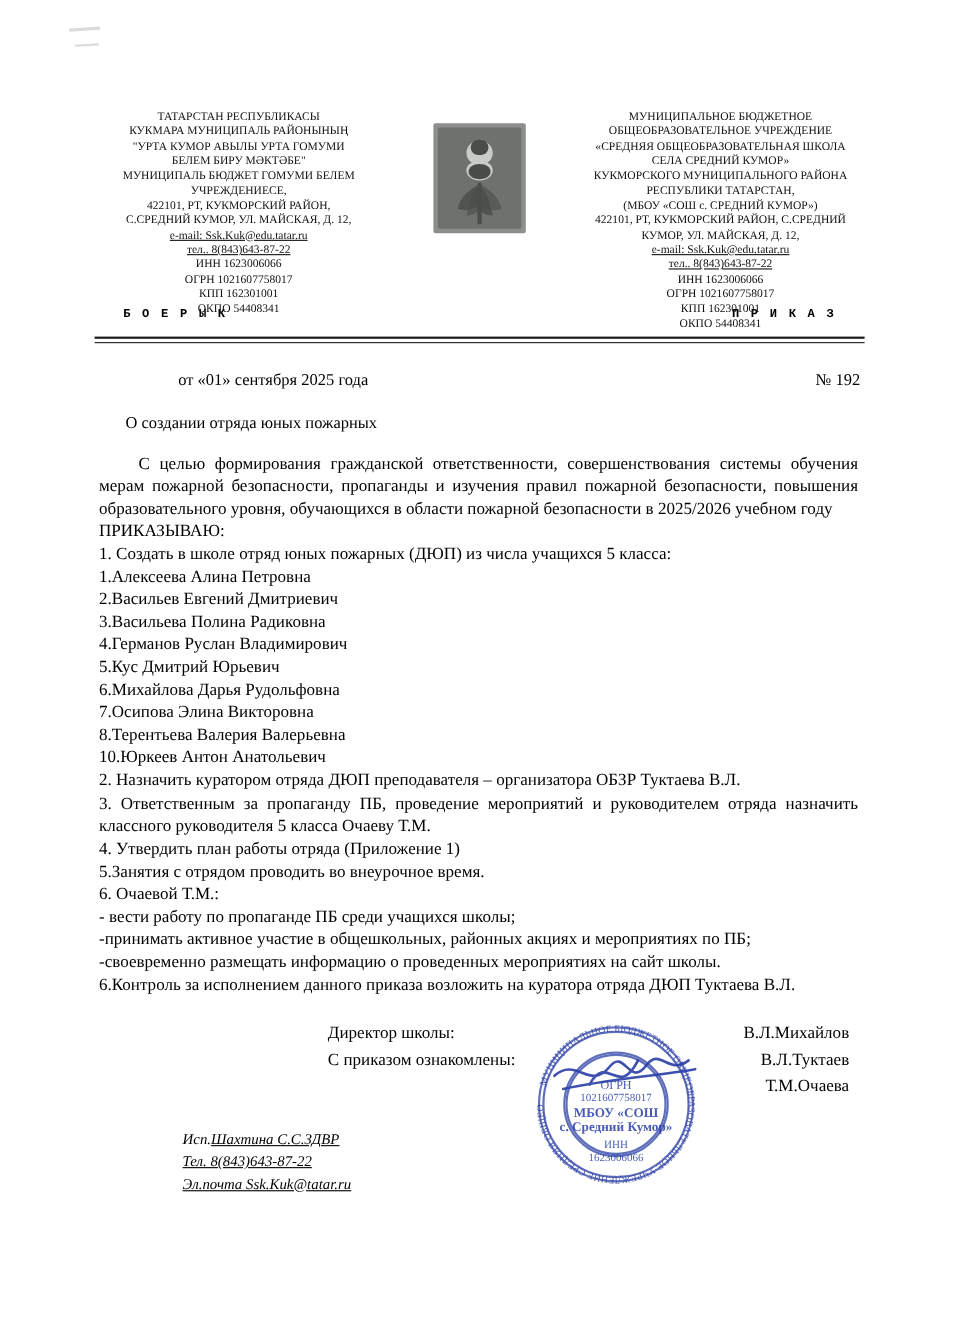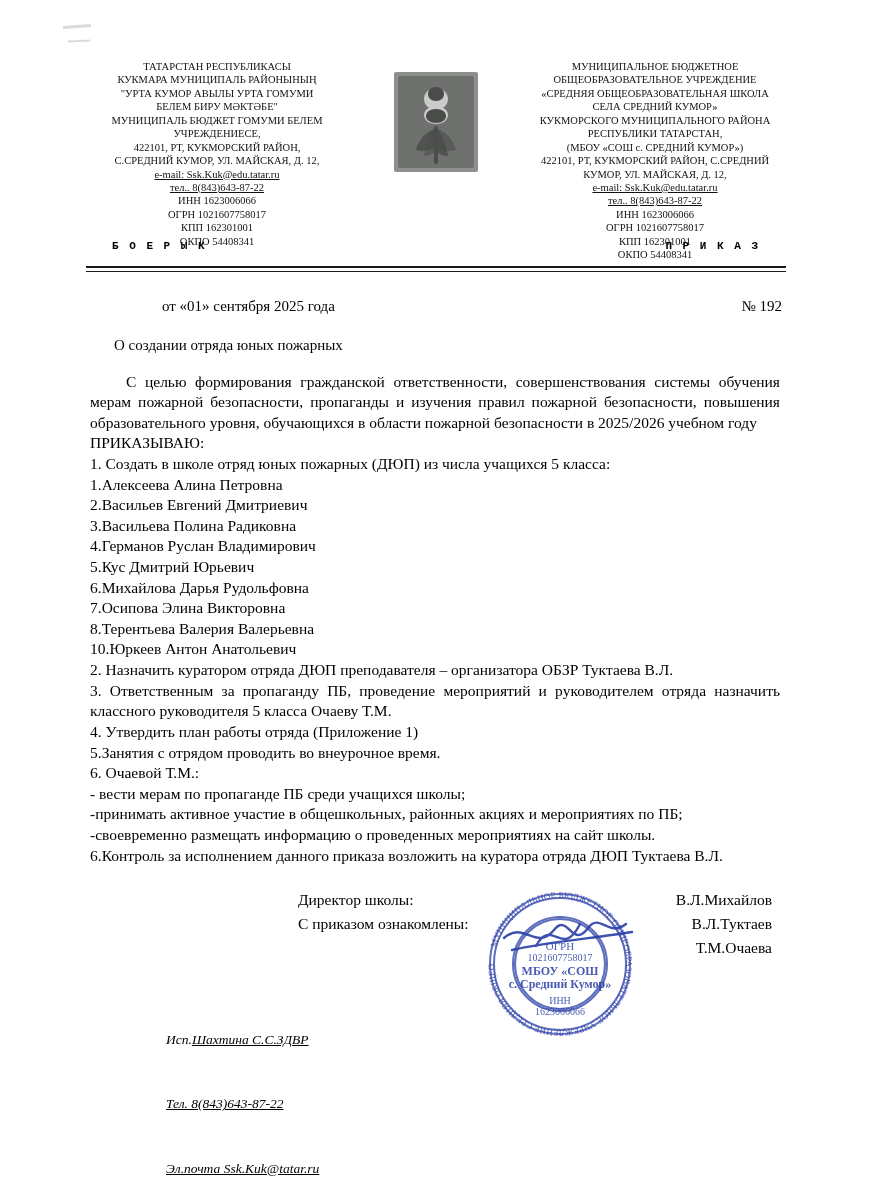--- a/index.html
+++ b/index.html
@@ -33,21 +33,21 @@
     width: 700px;
     height: 1200px;
   }
 
   
   .header {
     position: relative;
     display: flex;
     justify-content: space-between;
     align-items: flex-start;
-    padding-top: 60px;
+    padding-top: 100px;
   }
   .hdr-col {
     width: 262px;
     text-align: center;
     font-size: 10.5px;
     line-height: 1.28;
     color: #111;
     font-family: "Liberation Serif", serif;
   }
   .hdr-line { display: block; }
@@ -137,21 +137,21 @@
   }
 
   
   .footer {
     margin-top: 26px;
     padding-left: 80px;
     font-size: 13.5px;
     font-style: italic;
     line-height: 1.5;
   }
-  .footer span { text-decoration: underline; display: inline-block; margin-top: 44px; }
+  .footer span { text-decoration: underline; display: inline-block; }
 </style>
 </head>
 <body>
 
 <div class="page">
 
   <div class="scan-mark m1"></div>
   <div class="scan-mark m2"></div>
 
   <div class="sheet">
@@ -235,21 +235,21 @@
       <p>5.Кус Дмитрий Юрьевич</p>
       <p>6.Михайлова Дарья Рудольфовна</p>
       <p>7.Осипова Элина Викторовна</p>
       <p>8.Терентьева Валерия Валерьевна</p>
       <p>10.Юркеев Антон Анатольевич</p>
       <p class="just">2. Назначить куратором отряда ДЮП  преподавателя – организатора ОБЗР Туктаева В.Л.</p>
       <p class="just">3. Ответственным за пропаганду ПБ, проведение мероприятий  и руководителем отряда назначить классного руководителя  5   класса Очаеву Т.М.</p>
       <p>4. Утвердить план работы отряда (Приложение 1)</p>
       <p>5.Занятия с отрядом проводить во внеурочное время.</p>
       <p>6. Очаевой Т.М.:</p>
-      <p>- вести мерам по пропаганде ПБ среди учащихся школы;</p>
+      <p>- вести работу по пропаганде ПБ среди учащихся школы;</p>
       <p>-принимать активное участие в общешкольных, районных акциях и мероприятиях по ПБ;</p>
       <p>-своевременно размещать информацию о проведенных мероприятиях на сайт школы.</p>
       <p class="just">6.Контроль за исполнением данного приказа возложить на куратора отряда ДЮП Туктаева В.Л.</p>
     </div>
 
     <div class="sig">
 
       <div class="stamp">
         <svg width="168" height="168" viewBox="0 0 168 168">
           <defs>

